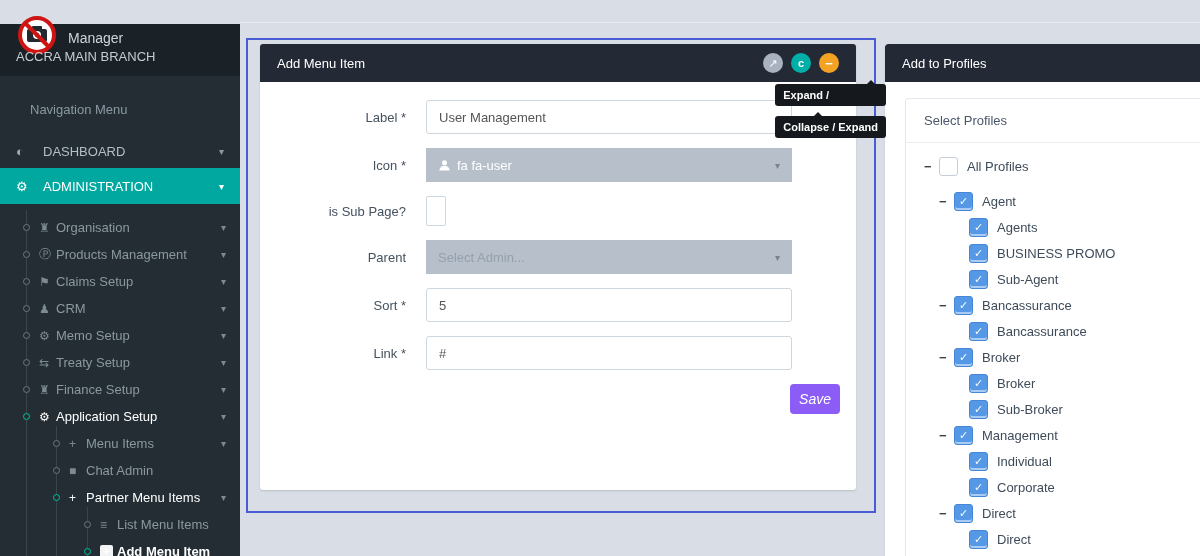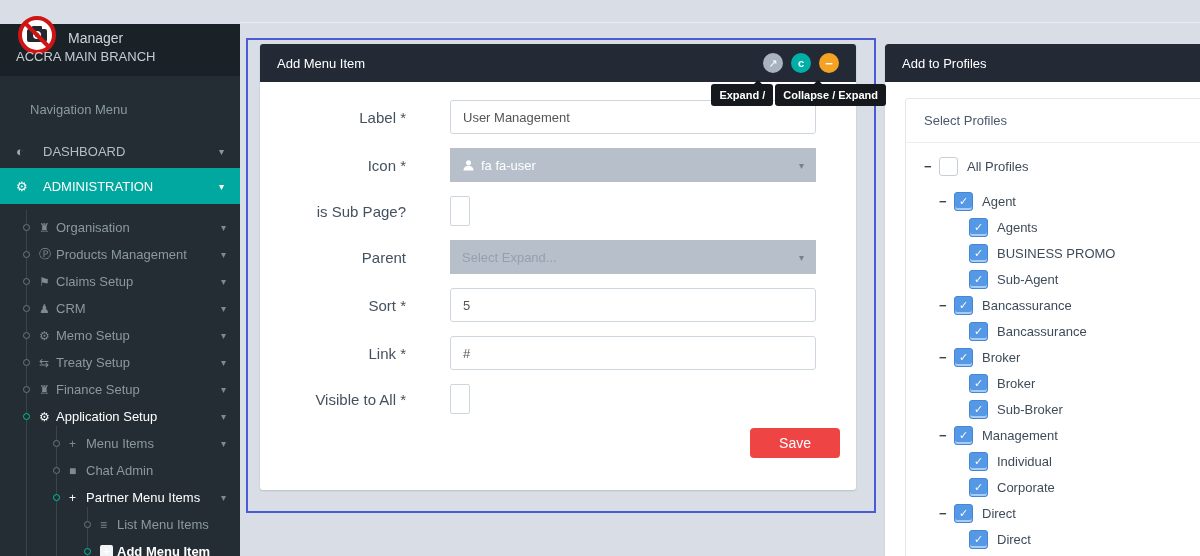--- a/index.html
+++ b/index.html
@@ -43,39 +43,39 @@
 
   .outline { position:absolute; left:6px; top:38px; width:630px; height:475px; border:2px solid #4a5cd5; }
   .panel { background:#fff; border-radius:3px; box-shadow:0 1px 2px rgba(0,0,0,.14); }
   .panel-head { height:38px; background:#242936; border-radius:3px 3px 0 0; display:flex; align-items:center; padding:0 17px; position:relative; }
   .panel-title { color:#fff; font-size:13px; }
   .hbtns { margin-left:auto; display:flex; gap:8px; }
   .hbtn { width:20px; height:20px; border-radius:50%; display:flex; align-items:center; justify-content:center; color:#fff; font-size:11px; cursor:pointer; }
   .hbtn.b-expand { background:#a9b2bf; }
   .hbtn.b-collapse { background:#00b0a8; font-weight:700; }
   .hbtn.b-min { background:#f3a224; font-weight:700; font-size:13px; }
-  .tips { position:absolute; top:40px; right:-30px; display:flex; gap:2px; z-index:5; }
+  .tips { position:absolute; top:40px; right:-30px; display:flex; gap:10px; z-index:5;flex-direction:column; }
   .tip { background:#15181c; color:#fff; font-size:11px; font-weight:700; padding:5px 8px; border-radius:3px; position:relative; white-space:nowrap; }
   .tip::before { content:""; position:absolute; top:-9px; border:5px solid transparent; border-bottom-color:#15181c; }
   .tip.t1::before { right:10px; }
   .tip.t2::before { left:38px; }
 
   .panel-add { position:absolute; left:12px; top:4px; width:596px; height:446px; }
   .panel-body { padding:18px 16px 0 16px; }
   .frow { display:flex; align-items:center; margin-bottom:14px; }
-  .flabel { width:130px; margin-right:44px; text-align:right; font-size:15px; color:#44515f; flex:none; }
+  .flabel { width:130px; margin-right:20px; text-align:right; font-size:13px; color:#44515f; flex:none; }
   .fctl { width:366px; }
   input.txt { width:100%; height:34px; border:1px solid #cfd7de; border-radius:3px; padding:0 12px; font-size:13px; color:#555; font-family:inherit; background:#fff; outline:none; }
   .gsel { height:34px; background:#b7c0ca; border-radius:0; display:flex; align-items:center; padding:0 12px; color:#fff; font-size:13px; position:relative; cursor:pointer; }
   .gsel .scaret { position:absolute; right:12px; color:#78828f; font-size:10px; }
   .gsel.muted { color:#94a0ad; }
   .gsel .usericon { margin-right:6px; display:flex; }
   .cbox { width:20px; height:30px; background:#fff; border:1px solid #cfd7de; border-radius:2px; cursor:pointer; }
   .saverow { display:flex; justify-content:flex-end; margin-top:14px; }
-  .save-btn { background:#ef4444; color:#fff; border:none; border-radius:4px; font-size:14px; padding:7px 29px; font-family:inherit; cursor:pointer; }
+  .save-btn { background:#8b5cf6; color:#fff; border:none; border-radius:4px; font-size:14px; padding:7px 9px; font-family:inherit; cursor:pointer;font-style:italic; }
 
   
   .panel-prof { position:absolute; left:645px; top:44px; width:317px; height:512px; overflow:hidden; border-radius:3px 3px 0 0; }
   .prof-body { padding:16px 0 0 20px; }
   .pbox { border:1px solid #e2e8ee; border-radius:3px; width:340px; }
   .pbox-head { padding:14px 18px; border-bottom:1px solid #e9eef3; color:#4a586b; font-size:13px; }
   .ptree { padding:14px 0 10px 0; }
   .prow { display:flex; align-items:center; height:19px; margin-bottom:7px; }
   .prow.group-gap { margin-top:16px; }
   .pminus { width:15px; font-weight:700; color:#3c434a; font-size:13px; cursor:pointer; flex:none; }
@@ -277,38 +277,32 @@
         <div class="frow">
           <span class="flabel">is Sub Page?</span>
           <div class="fctl">
               <div class="cbox"></div>
             </div>
         </div>
         <div class="frow">
           <span class="flabel">Parent</span>
           <div class="fctl">
             <div class="gsel muted">
-              <span>Select Expand...</span>
+              <span>Select Admin...</span>
               <span class="scaret">▾</span>
             </div>
           </div>
         </div>
         <div class="frow">
           <span class="flabel">Sort *</span>
           <div class="fctl"><input class="txt" type="text" value="5" style=""></div>
         </div>
         <div class="frow">
           <span class="flabel">Link *</span>
           <div class="fctl"><input class="txt" type="text" value="#" style=""></div>
-        </div>
-        <div class="frow">
-          <span class="flabel">Visible to All *</span>
-          <div class="fctl">
-              <div class="cbox"></div>
-            </div>
         </div>
         <div class="saverow">
           <button class="save-btn">Save</button>
         </div>
       </div>
     </section>
   </div>
 
   <section class="panel panel-prof">
     <header class="panel-head">

